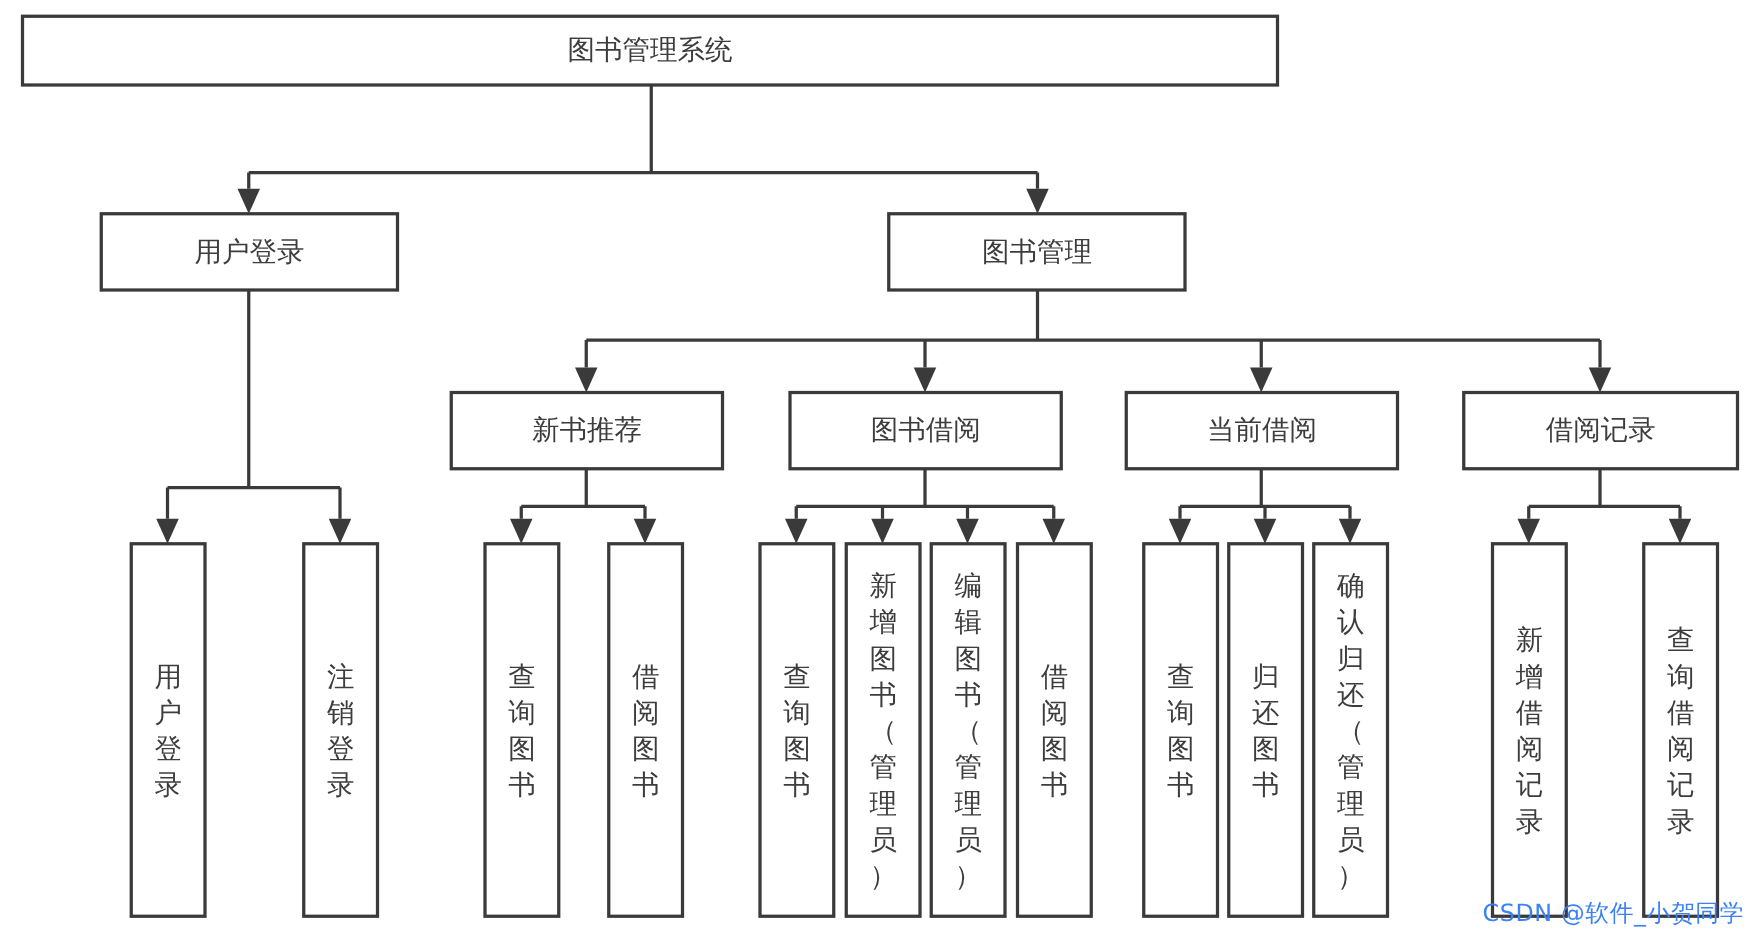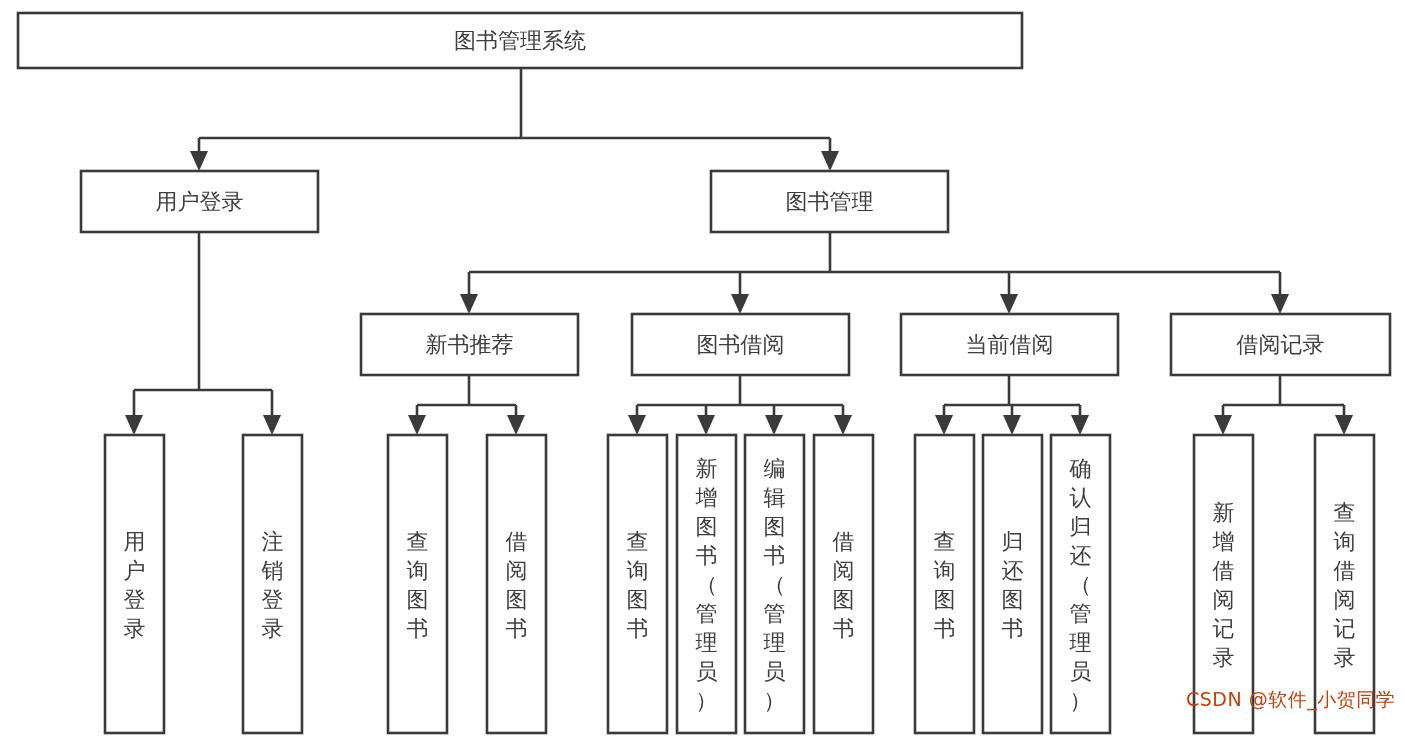--- a/index.html
+++ b/index.html
@@ -53,24 +53,24 @@
   .node-label-v {
     font-family: "DejaVu Sans", "Liberation Sans", sans-serif;
     font-size: 22px;
     fill: #3d3d3d;
     text-anchor: middle;
   }
   .watermark-text {
     position: absolute;
     font-family: "DejaVu Sans", "Liberation Sans", sans-serif;
     font-size: 19px;
-    color: #c2410c;
+    color: #3b82f6;
     white-space: nowrap;
     left: 1186px;
-    top: 687px;
+    top: 718px;
     letter-spacing: 0.5px;
     pointer-events: none;
   }
 </style>
 </head>
 <body>
 
 <div id="diagram-root">
   <svg class="diagram-canvas" id="diagram-canvas" viewBox="0 0 1405 747" xmlns="http://www.w3.org/2000/svg">
       <g>

